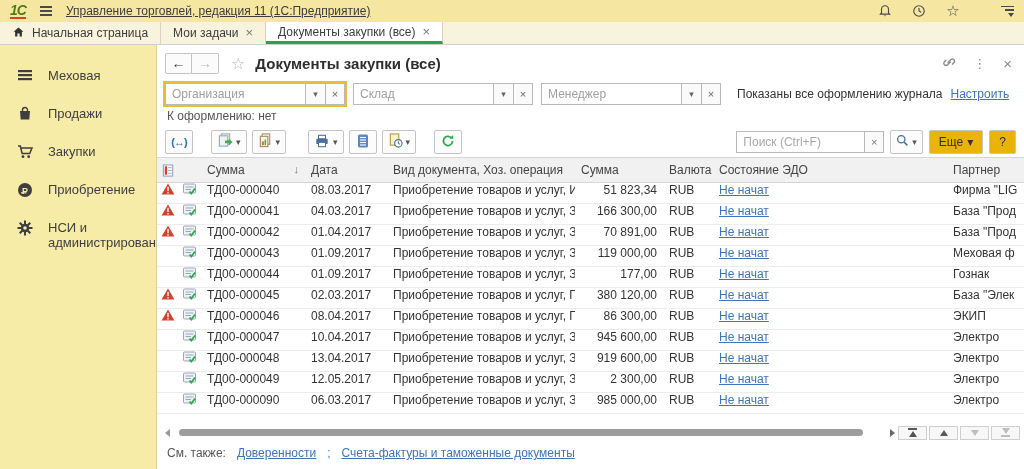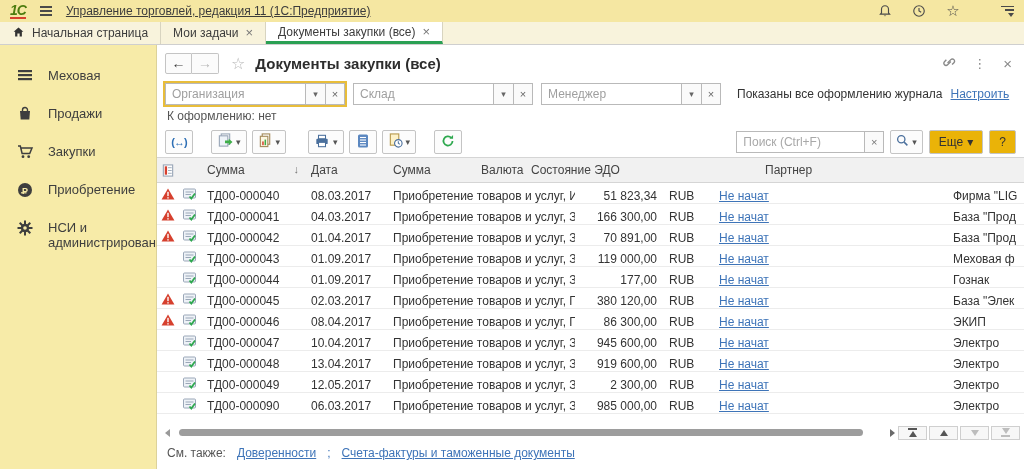--- a/index.html
+++ b/index.html
@@ -71,21 +71,21 @@
   .search-box { display:flex; height:22px; }
   .search-box input { width:128px; border:1px solid #b9b9b9; border-right:none; padding:0 6px; font-size:12px; outline:none; font-family:inherit; }
   .search-box input::placeholder { color:#a8a8a8; }
   .search-box .cbtn { width:20px; border:1px solid #b9b9b9; background:#fafafa; display:flex; align-items:center; justify-content:center; color:#777; font-size:11px; cursor:pointer; }
   .more-btn,.help-btn { height:24px; border:1px solid #c4c4c4; border-radius:2px; background:#eab308; display:inline-flex; align-items:center; justify-content:center; gap:4px; padding:0 9px; cursor:pointer; color:#333; }
 
   
   .grid { flex:0 0 auto; border-top:1px solid #d5d5d5; }
   .grid-header { display:flex; height:25px; background:#f1f1f1; border-bottom:1px solid #d5d5d5; align-items:center; color:#444; }
   .grid-header .cell { padding:0 6px; cursor:pointer; white-space:nowrap; overflow:hidden; }
-  .grid-row { display:flex; height:21px; align-items:flex-end; border-bottom:1px solid #ececec; cursor:pointer; background:#fff; }
+  .grid-row { display:flex; height:21px; align-items:flex-start; border-bottom:1px solid #ececec; cursor:pointer; background:#fff; }
   .grid-row .cell { padding:0 6px; white-space:nowrap; overflow:hidden; }
   .c-warn { width:22px; flex:0 0 auto; display:flex; justify-content:center; padding:0 !important; }
   .c-doc  { width:22px; flex:0 0 auto; display:flex; justify-content:center; padding:0 !important; }
   .c-num  { width:104px; flex:0 0 auto; }
   .c-date { width:82px; flex:0 0 auto; }
   .c-type { width:188px; flex:0 0 auto; }
   .c-sum  { width:88px; flex:0 0 auto; text-align:right; }
   .c-cur  { width:50px; flex:0 0 auto; }
   .c-edo  { width:234px; flex:0 0 auto; }
   .c-part { flex:1; min-width:0; }
@@ -367,20 +367,21 @@
                 <g stroke="#9aa7b8" stroke-width="1">
                   <line x1="6" y1="4" x2="10" y2="4"></line>
                   <line x1="6" y1="7" x2="10" y2="7"></line>
                   <line x1="6" y1="10" x2="10" y2="10"></line>
                 </g>
               </svg>
           </span>
           <span class="cell c-doc"></span>
           <span class="cell c-num"><span>Сумма</span><span class="sort-arrow">↓</span></span>
           <span class="cell c-date">Дата</span>
+          <span class="cell c-type">Вид документа, Хоз. операция</span>
           <span class="cell c-sum" style="text-align:left">Сумма</span>
           <span class="cell c-cur">Валюта</span>
           <span class="cell c-edo">Состояние ЭДО</span>
           <span class="cell c-part">Партнер</span>
         </div>
         <div>
             <div class="grid-row">
     <span class="cell c-warn">
       <span>
         <svg width="14" height="12" viewBox="0 0 16 14">

